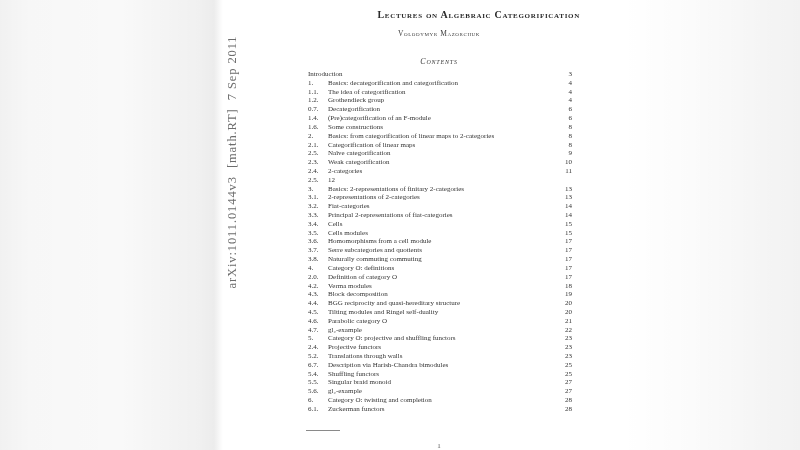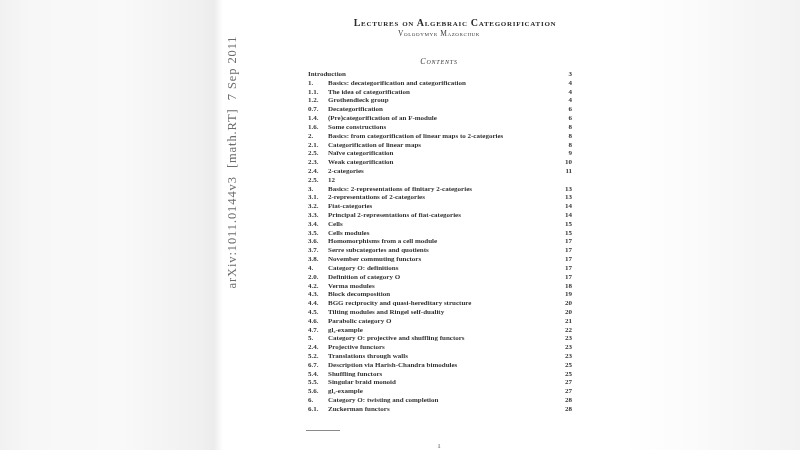--- a/index.html
+++ b/index.html
@@ -44,27 +44,27 @@
     width: 266px;
     height: 450px;
     color: #333;
   }
 
   .paper-title {
     position: absolute;
     top: 1px;
     left: 0;
     width: 100%;
-    text-align: center;
+    text-align: right;
     font-weight: bold;
     font-variant: small-caps;
     font-size: 10px;
     letter-spacing: 0.7px;
     color: #2a2a2a;
-    margin: 16px;
+    margin: 8px;
   }
 
   .paper-author {
     position: absolute;
     top: 29px;
     left: 0;
     width: 100%;
     text-align: center;
     font-variant: small-caps;
     font-size: 7.5px;
@@ -83,21 +83,20 @@
     letter-spacing: 0.8px;
     color: #383838;
     font-style: italic;
   }
 
   .toc {
     position: absolute;
     top: 70px;
     left: 2px;
     width: 264px;
-    font-weight: bold;
   }
 
   .toc-row {
     display: flex;
     align-items: baseline;
     height: 8.82px;
     font-size: 7px;
     line-height: 8.82px;
     color: #333;
     white-space: nowrap;
@@ -260,21 +259,21 @@
           <span class="toc-title">Homomorphisms from a cell module</span>
           <span class="toc-page">17</span>
         </div>
         <div class="toc-row">
           <span class="toc-num">3.7.</span>
           <span class="toc-title">Serre subcategories and quotients</span>
           <span class="toc-page">17</span>
         </div>
         <div class="toc-row">
           <span class="toc-num">3.8.</span>
-          <span class="toc-title">November commuting functors</span>
+          <span class="toc-title">Naturally commuting commuting</span>
           <span class="toc-page">17</span>
         </div>
         <div class="toc-row">
           <span class="toc-num">4.</span>
           <span class="toc-title">Category O: definitions</span>
           <span class="toc-page">17</span>
         </div>
         <div class="toc-row">
           <span class="toc-num">2.0.</span>
           <span class="toc-title">Definition of category O</span>

